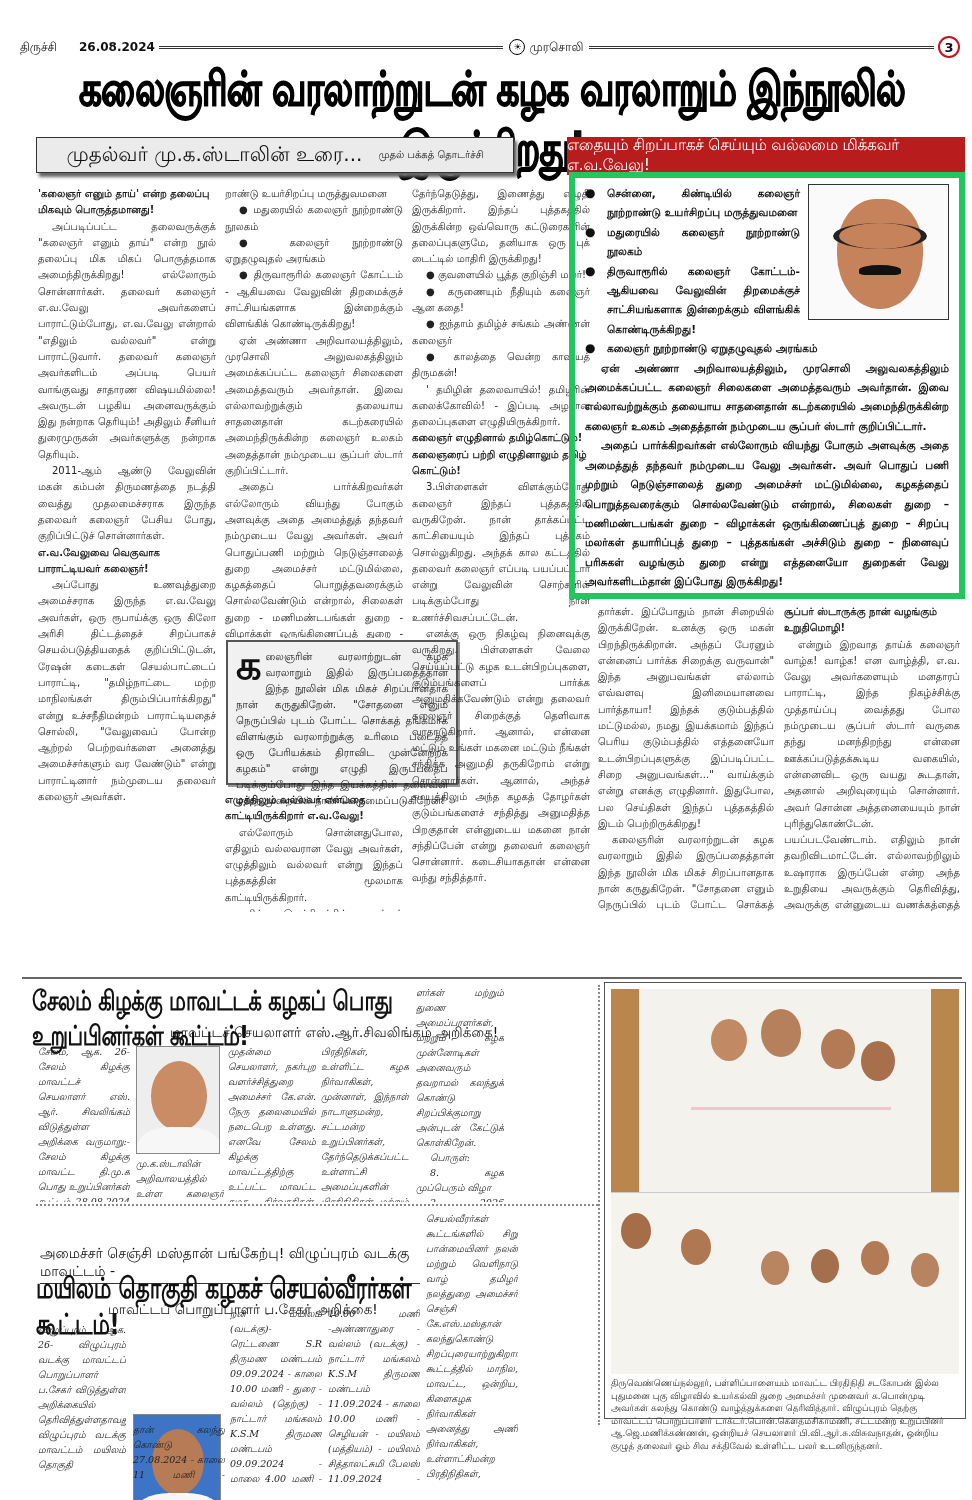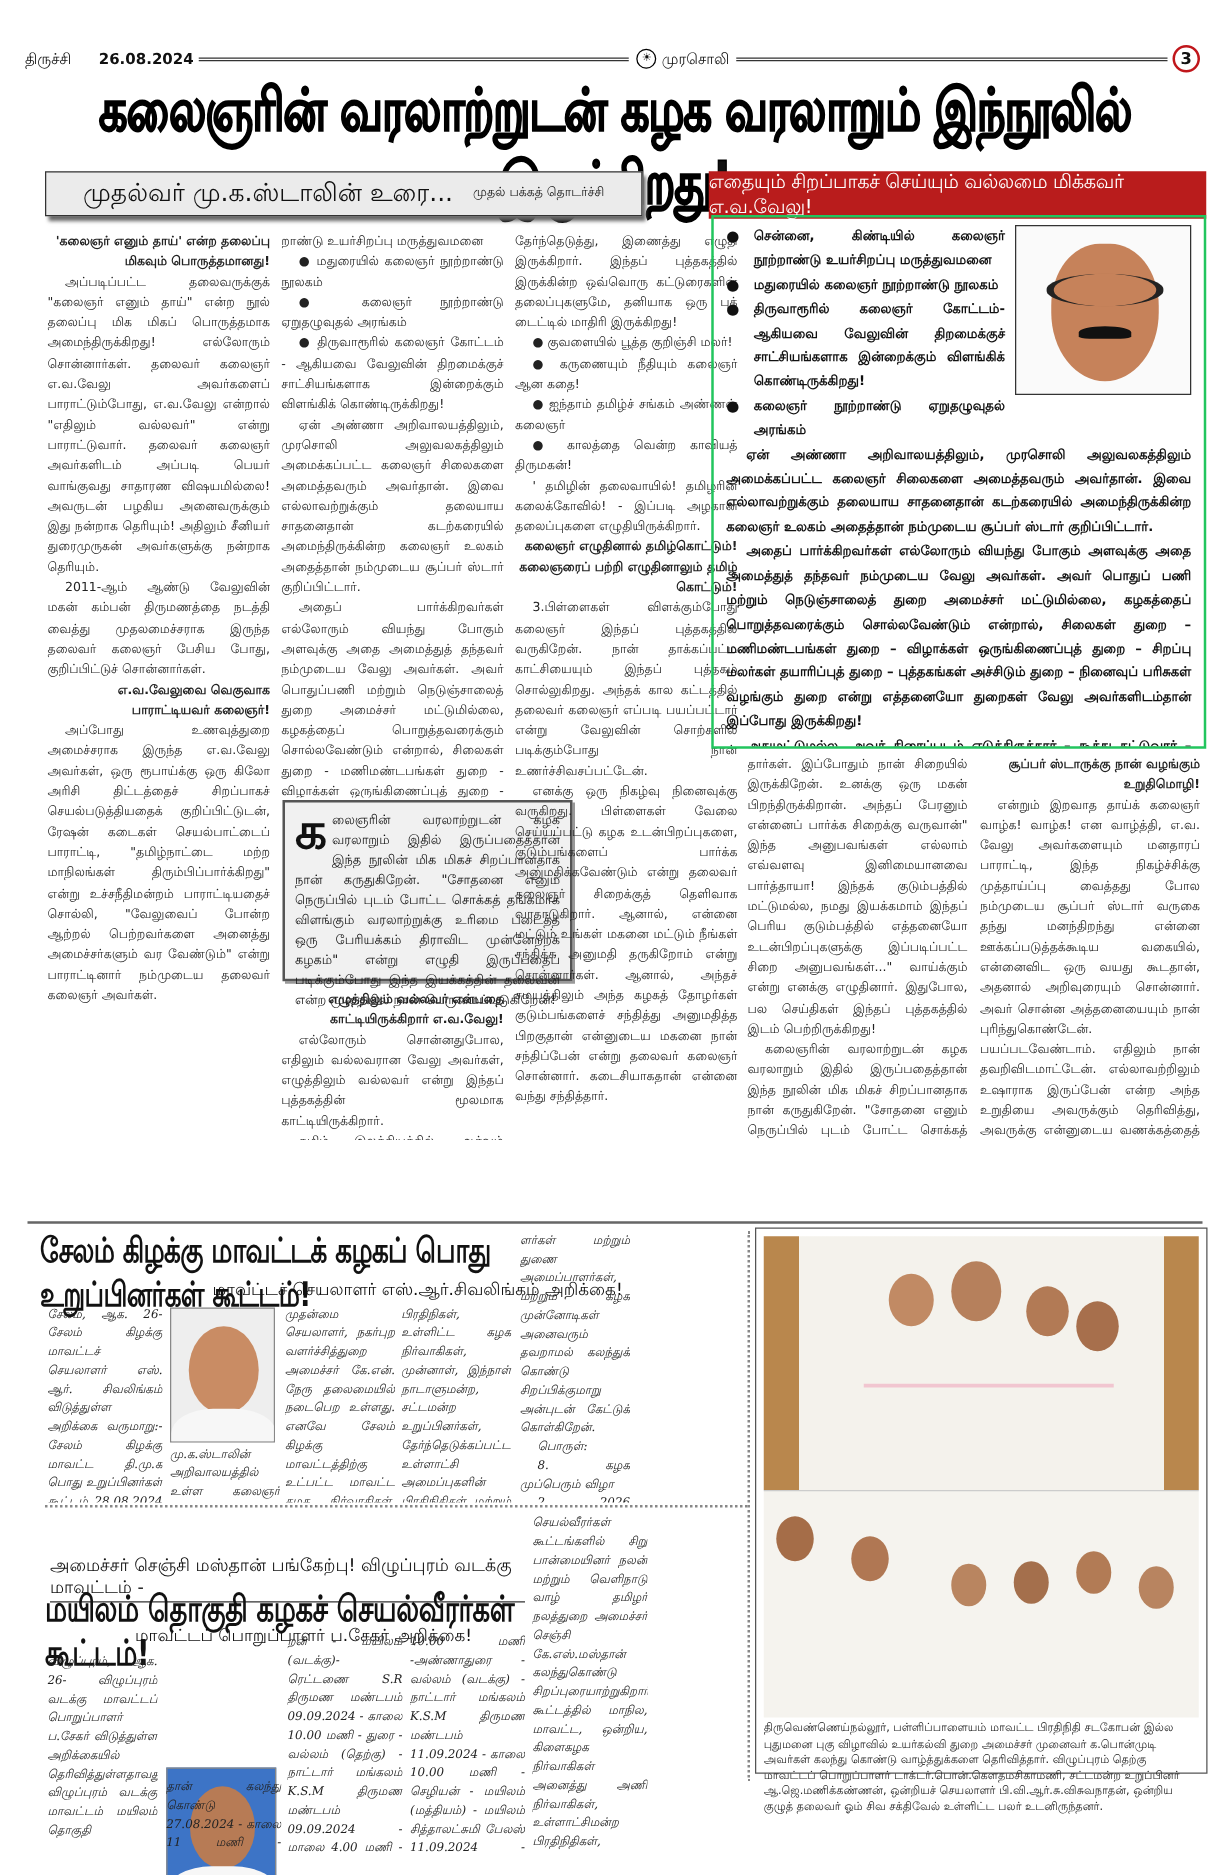--- a/index.html
+++ b/index.html
@@ -11,23 +11,23 @@
 .hdr .rule{flex:1;border-top:3px double #333;height:0}
 .hdr .logo{display:flex;align-items:center;gap:4px;margin:0 6px;font-size:12px}
 .hdr .logo .circ{width:16px;height:16px;border:1.5px solid #000;border-radius:50%;display:flex;align-items:center;justify-content:center;font-size:9px}
 .hdr .pg{width:22px;height:22px;border:2px solid #c0161b;border-radius:50%;display:flex;align-items:center;justify-content:center;font-weight:bold;font-size:13px;margin-left:4px}
 .headline{left:22px;top:62px;width:940px;font-family:"DejaVu Sans",sans-serif;font-weight:900;font-size:36px;letter-spacing:-1px;text-align:center;transform:scaleY(1.3);transform-origin:top;-webkit-text-stroke:1px #000}
 .contbox{left:36px;top:137px;width:478px;height:36px;background:#ebebeb;border:1px solid #333;box-shadow:3px 4px 3px #666;display:flex;align-items:center;justify-content:center;gap:16px}
 .contbox .big{font-size:20px}
 .contbox .small{font-size:10px}
 .col{font-size:10px;line-height:16.3px;text-align:justify;color:#222;overflow:hidden}
 .col p{text-indent:14px}
-.col .sub{font-weight:bold;text-align:right;text-indent:0}
+.col .sub{font-weight:bold;text-align:left;text-indent:0}
 .veluhead{left:567px;top:137px;width:398px;height:38px;background:#b91c1c;color:#fff;font-weight:400;font-size:15.5px;display:flex;align-items:center;justify-content:center;letter-spacing:-.3px}
-.velubox{left:569px;top:172px;width:396px;height:427px;border:2px solid #22c55e;padding:6px 10px;font-size:10.6px;line-height:19.4px;font-weight:bold;text-align:justify;overflow:hidden}
+.velubox{left:569px;top:172px;width:396px;height:427px;border:6px solid #22c55e;padding:6px 10px;font-size:10.6px;line-height:19.4px;font-weight:bold;text-align:justify;overflow:hidden}
 .velubox ul{list-style:none}
 .velubox li{position:relative;padding-left:22px}
 .velubox li:before{content:"●";position:absolute;left:0;font-size:12px}
 .velubox .ph{float:right;width:141px;height:136px;border:1px solid #333;margin:0 0 4px 8px;background:#fafafa;position:relative;overflow:hidden}
 .velubox p{text-indent:16px}
 .face{position:absolute;left:28px;top:14px;width:86px;height:110px;border-radius:45% 45% 50% 50%;background:#c6825a}
 .face .must{position:absolute;left:22px;top:66px;width:42px;height:10px;background:#111;border-radius:50% 50% 20% 20%}
 .face .hair{position:absolute;left:-4px;top:24px;width:94px;height:26px;border-left:6px solid #222;border-right:6px solid #222;border-radius:50%}
 .quote{left:226px;top:640px;width:232px;height:145px;border:2px solid #555;background:#f1f1f1;padding:6px 8px;font-size:10.3px;line-height:16px;text-align:justify;box-shadow:2px 2px 0 #999}
 .quote .dc{float:left;font-size:40px;line-height:34px;font-weight:bold;margin-right:4px}

